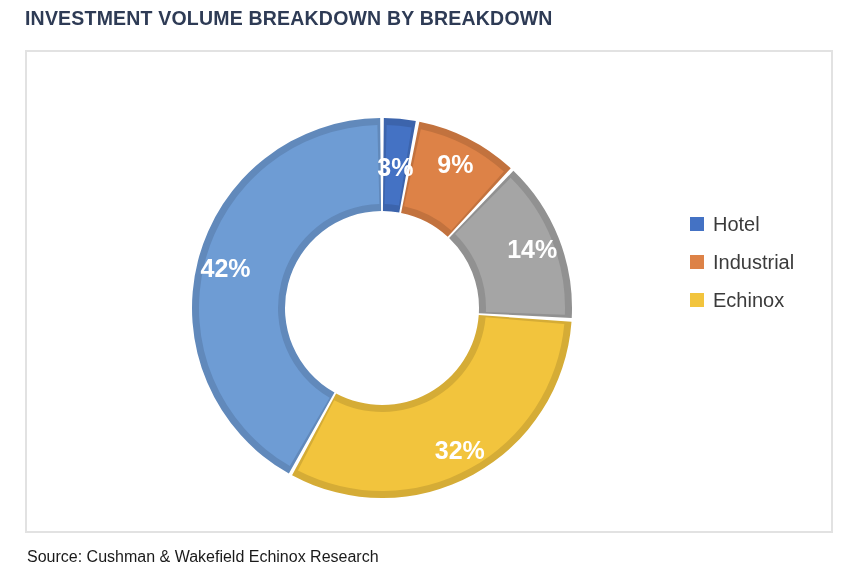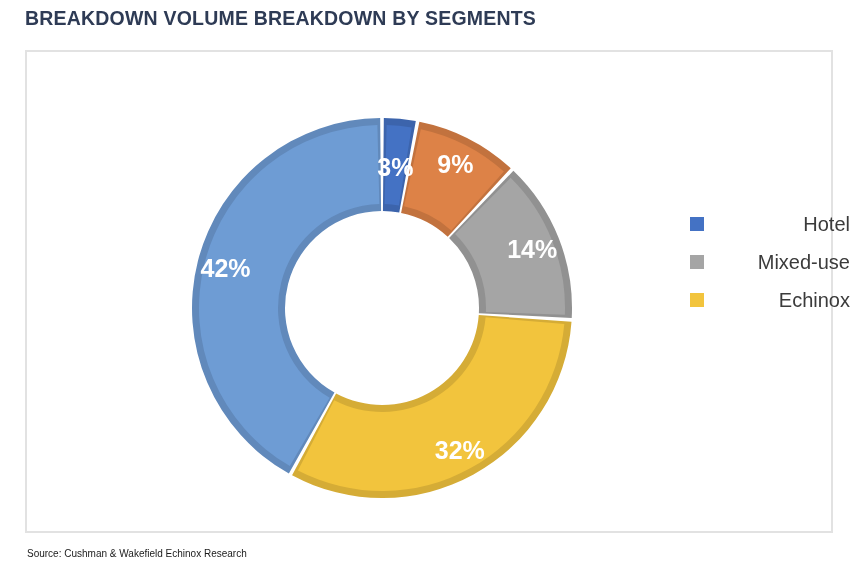--- a/index.html
+++ b/index.html
@@ -63,48 +63,47 @@
   #legend {
     position: absolute;
     left: 663px;
     top: 153px;
     width: 160px;
   }
   .legend-row {
     display: flex;
     align-items: center;
     height: 38px;
-    justify-content: space-between;
   }
   .legend-swatch {
     width: 14px;
     height: 14px;
     flex: 0 0 14px;
     margin-right: 9px;
   }
   .legend-label {
     font-size: 20px;
     color: #3b3b3b;
     line-height: 1;
     white-space: nowrap;
   }
 
   #source-note {
     position: absolute;
     left: 27px;
     top: 548px;
-    font-size: 10px;
+    font-size: 16px;
     color: #1a1a1a;
     white-space: nowrap;
   }
 </style>
 </head>
 <body>
 
-<div id="chart-title">BREAKDOWN VOLUME BREAKDOWN BY SEGMENTS</div>
+<div id="chart-title">INVESTMENT VOLUME BREAKDOWN BY BREAKDOWN</div>
 
 <div id="chart-frame">
 
   <div id="donut-wrap">
     <svg id="donut-svg" viewBox="0 0 430 390">
       <g id="slice-group">
           <path d="M 216.82384105785601 18.0087538758807 A 190 190 0 0 1 248.80927364002994 21.03226744720473 L 232.26052391096266 112.54805232830978 A 97 97 0 0 0 215.93111885585282 111.00446908400225 Z" fill="#3c64ac"></path>
           <path d="M 219.63073683439194 25.058598790840648 A 183 183 0 0 1 244.73108649682385 27.43128040627198 L 231.8963551675939 105.38171126913817 A 104 104 0 0 0 217.6316755780151 104.03330204506791 Z" fill="#4472C4"></path>
           <path d="M 252.39234527700492 21.715774917237695 A 190 190 0 0 1 343.7284347734709 68.25383697298793 L 280.7192535422457 136.65590624410436 A 97 97 0 0 0 234.08977627299726 112.8970008788003 Z" fill="#c2723e"></path>
           <path d="M 253.82851400462968 29.16670751732977 A 183 183 0 0 1 336.8563448781527 71.471500363709 L 284.2516932640868 130.41003299358326 A 104 104 0 0 0 237.0664779042704 106.3679649278814 Z" fill="#DD8247"></path>
@@ -124,22 +123,22 @@
         </g>
     </svg>
   </div>
 
   <div id="legend">
     <div class="legend-row">
       <span class="legend-swatch" style="background: rgb(68, 114, 196);"></span>
       <span class="legend-label">Hotel</span>
     </div>
     <div class="legend-row">
-      <span class="legend-swatch" style="background: rgb(165, 165, 165);"></span>
-      <span class="legend-label">Mixed-use</span>
+      <span class="legend-swatch" style="background: rgb(221, 130, 71);"></span>
+      <span class="legend-label">Industrial</span>
     </div>
     <div class="legend-row">
       <span class="legend-swatch" style="background: rgb(242, 196, 61);"></span>
       <span class="legend-label">Echinox</span>
     </div>
   </div>
 
 </div>
 
 <div id="source-note">Source: Cushman &amp; Wakefield Echinox Research</div>

